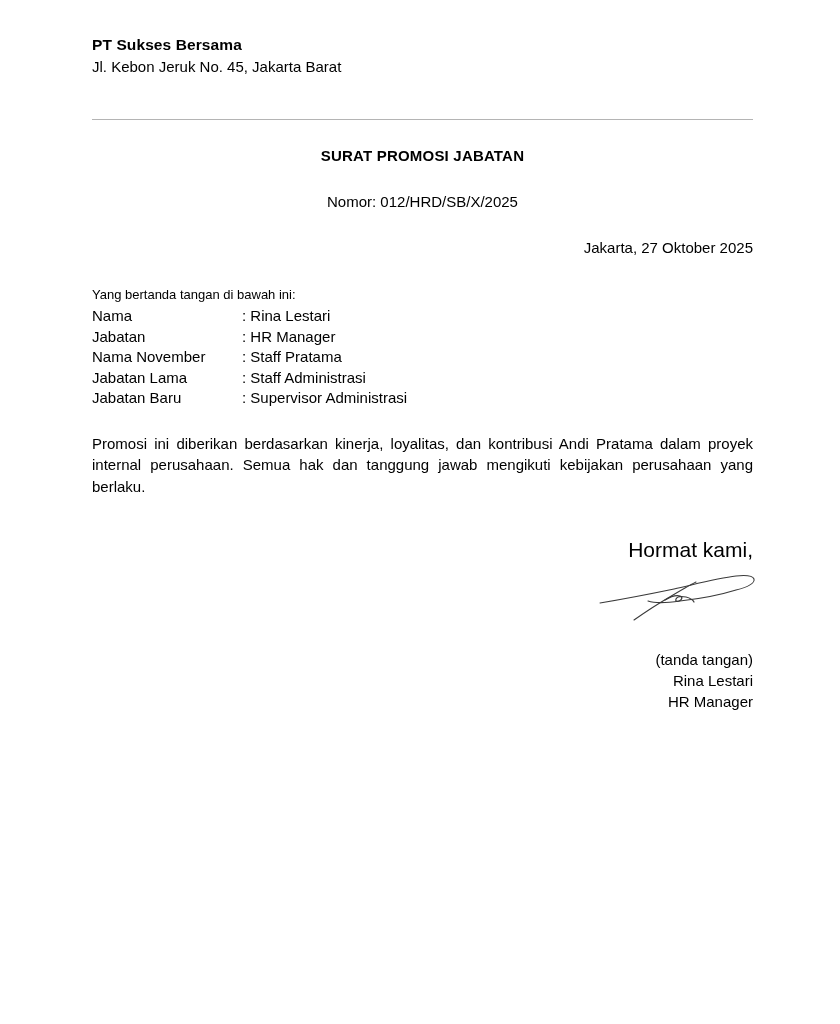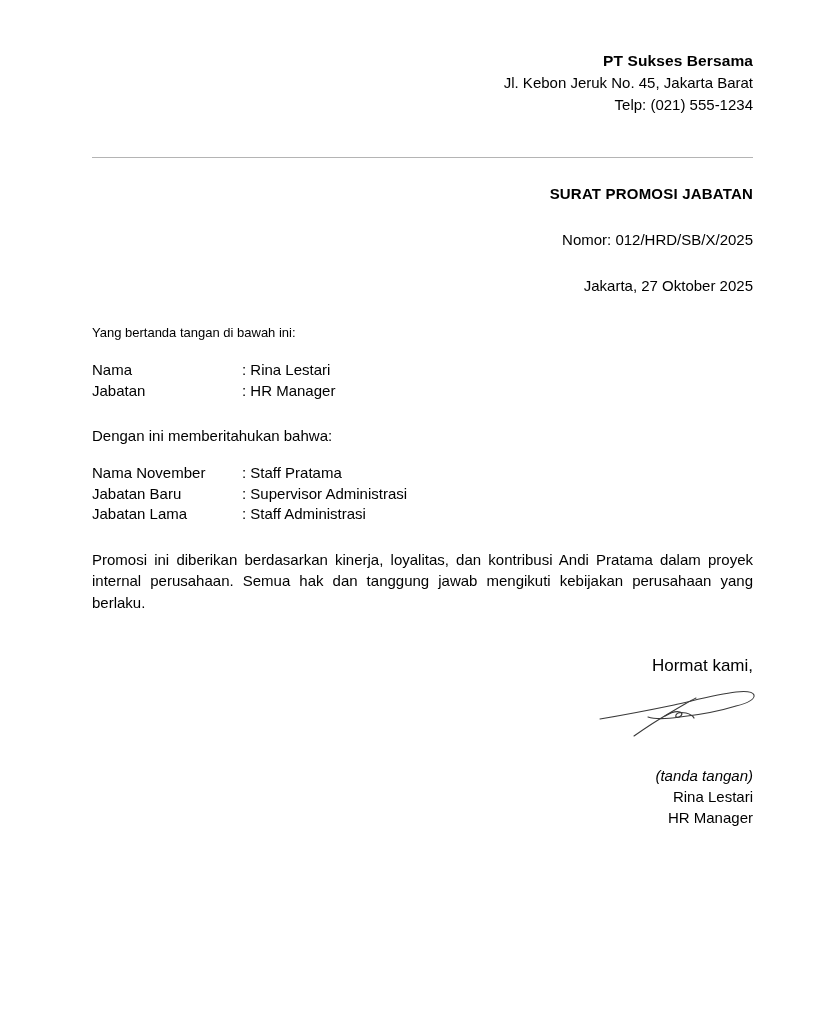--- a/index.html
+++ b/index.html
@@ -22,22 +22,22 @@
   }
   .content {
     position: absolute;
     left: 92px;
     top: 0;
     width: 661px;
   }
 
   
   .letterhead {
-    padding-top: 50px;
-    text-align: right;
+    padding-top: 34px;
+    text-align: left;
   }
   .company-name {
     font-size: 15.5px;
     font-weight: bold;
     line-height: 22px;
     letter-spacing: 0.1px;
   }
   .company-address,
   .company-phone {
     font-size: 15px;
@@ -48,21 +48,21 @@
   .divider {
     margin-top: 41px;
     border: 0;
     border-top: 1px solid #b4b4b4;
     height: 0;
     width: 100%;
   }
 
   
   .title-block {
-    text-align: right;
+    text-align: center;
     margin-top: 25px;
   }
   .doc-title {
     font-size: 15px;
     font-weight: bold;
     line-height: 22px;
     letter-spacing: 0.2px;
   }
   .doc-number {
     font-size: 15px;
@@ -85,21 +85,20 @@
     margin-top: 25px;
   }
   .notice-line {
     font-size: 15px;
     line-height: 22px;
     margin-top: 24px;
   }
 
   .field-table {
     border-collapse: collapse;
-    margin-top: 16px;
     font-size: 15px;
   }
   .field-table tr td {
     padding: 0;
     line-height: 20.5px;
     vertical-align: top;
     white-space: nowrap;
   }
   .field-label {
     width: 150px;
@@ -115,54 +114,52 @@
     text-align: justify;
     margin-top: 24px;
   }
 
   
   .signature-block {
     margin-top: 22px;
     text-align: right;
   }
   .closing-salutation {
-    font-size: 17px;
+    font-size: 21px;
     line-height: 22px;
     margin-top: 42px;
   }
   .signature-mark {
     height: 88px;
     position: relative;
   }
   .signature-mark svg {
     position: absolute;
     right: -5px;
     top: 11px;
   }
   .signer-placeholder {
     font-size: 15px;
-    font-style: italic;
     line-height: 21px;
   }
   .signer-name,
   .signer-title {
     font-size: 15px;
     line-height: 21px;
   }
 </style>
 </head>
 <body>
 
 <div class="page">
   <div class="content">
 
     <div class="letterhead">
       <div class="company-name">PT Sukses Bersama</div>
       <div class="company-address">Jl. Kebon Jeruk No. 45, Jakarta Barat</div>
-      <div class="company-phone">Telp: (021) 555-1234</div>
     </div>
 
     <hr class="divider">
 
     <div class="title-block">
       <div class="doc-title">SURAT PROMOSI JABATAN</div>
       <div class="doc-number">Nomor: 012/HRD/SB/X/2025</div>
     </div>
 
     <div class="date-line">Jakarta, 27 Oktober 2025</div>
@@ -175,35 +172,34 @@
           <td class="field-label">Nama</td>
           <td class="field-value"><span>:</span>&nbsp;<span>Rina Lestari</span></td>
         </tr>
         <tr>
           <td class="field-label">Jabatan</td>
           <td class="field-value"><span>:</span>&nbsp;<span>HR Manager</span></td>
         </tr>
       </tbody>
     </table>
 
-    <div class="notice-line">Dengan ini memberitahukan bahwa:</div>
 
     <table class="field-table">
       <tbody>
         <tr>
           <td class="field-label">Nama November</td>
           <td class="field-value"><span>:</span>&nbsp;<span>Staff Pratama</span></td>
         </tr>
         <tr>
+          <td class="field-label">Jabatan Lama</td>
+          <td class="field-value"><span>:</span>&nbsp;<span>Staff Administrasi</span></td>
+        </tr>
+        <tr>
           <td class="field-label">Jabatan Baru</td>
           <td class="field-value"><span>:</span>&nbsp;<span>Supervisor Administrasi</span></td>
-        </tr>
-        <tr>
-          <td class="field-label">Jabatan Lama</td>
-          <td class="field-value"><span>:</span>&nbsp;<span>Staff Administrasi</span></td>
         </tr>
       </tbody>
     </table>
 
     <div class="body-paragraph">Promosi ini diberikan berdasarkan kinerja, loyalitas, dan kontribusi Andi Pratama dalam proyek internal perusahaan. Semua hak dan tanggung jawab mengikuti kebijakan perusahaan yang berlaku.</div>
 
     <div class="signature-block">
       <div class="closing-salutation">Hormat kami,</div>
 
       <div class="signature-mark">

